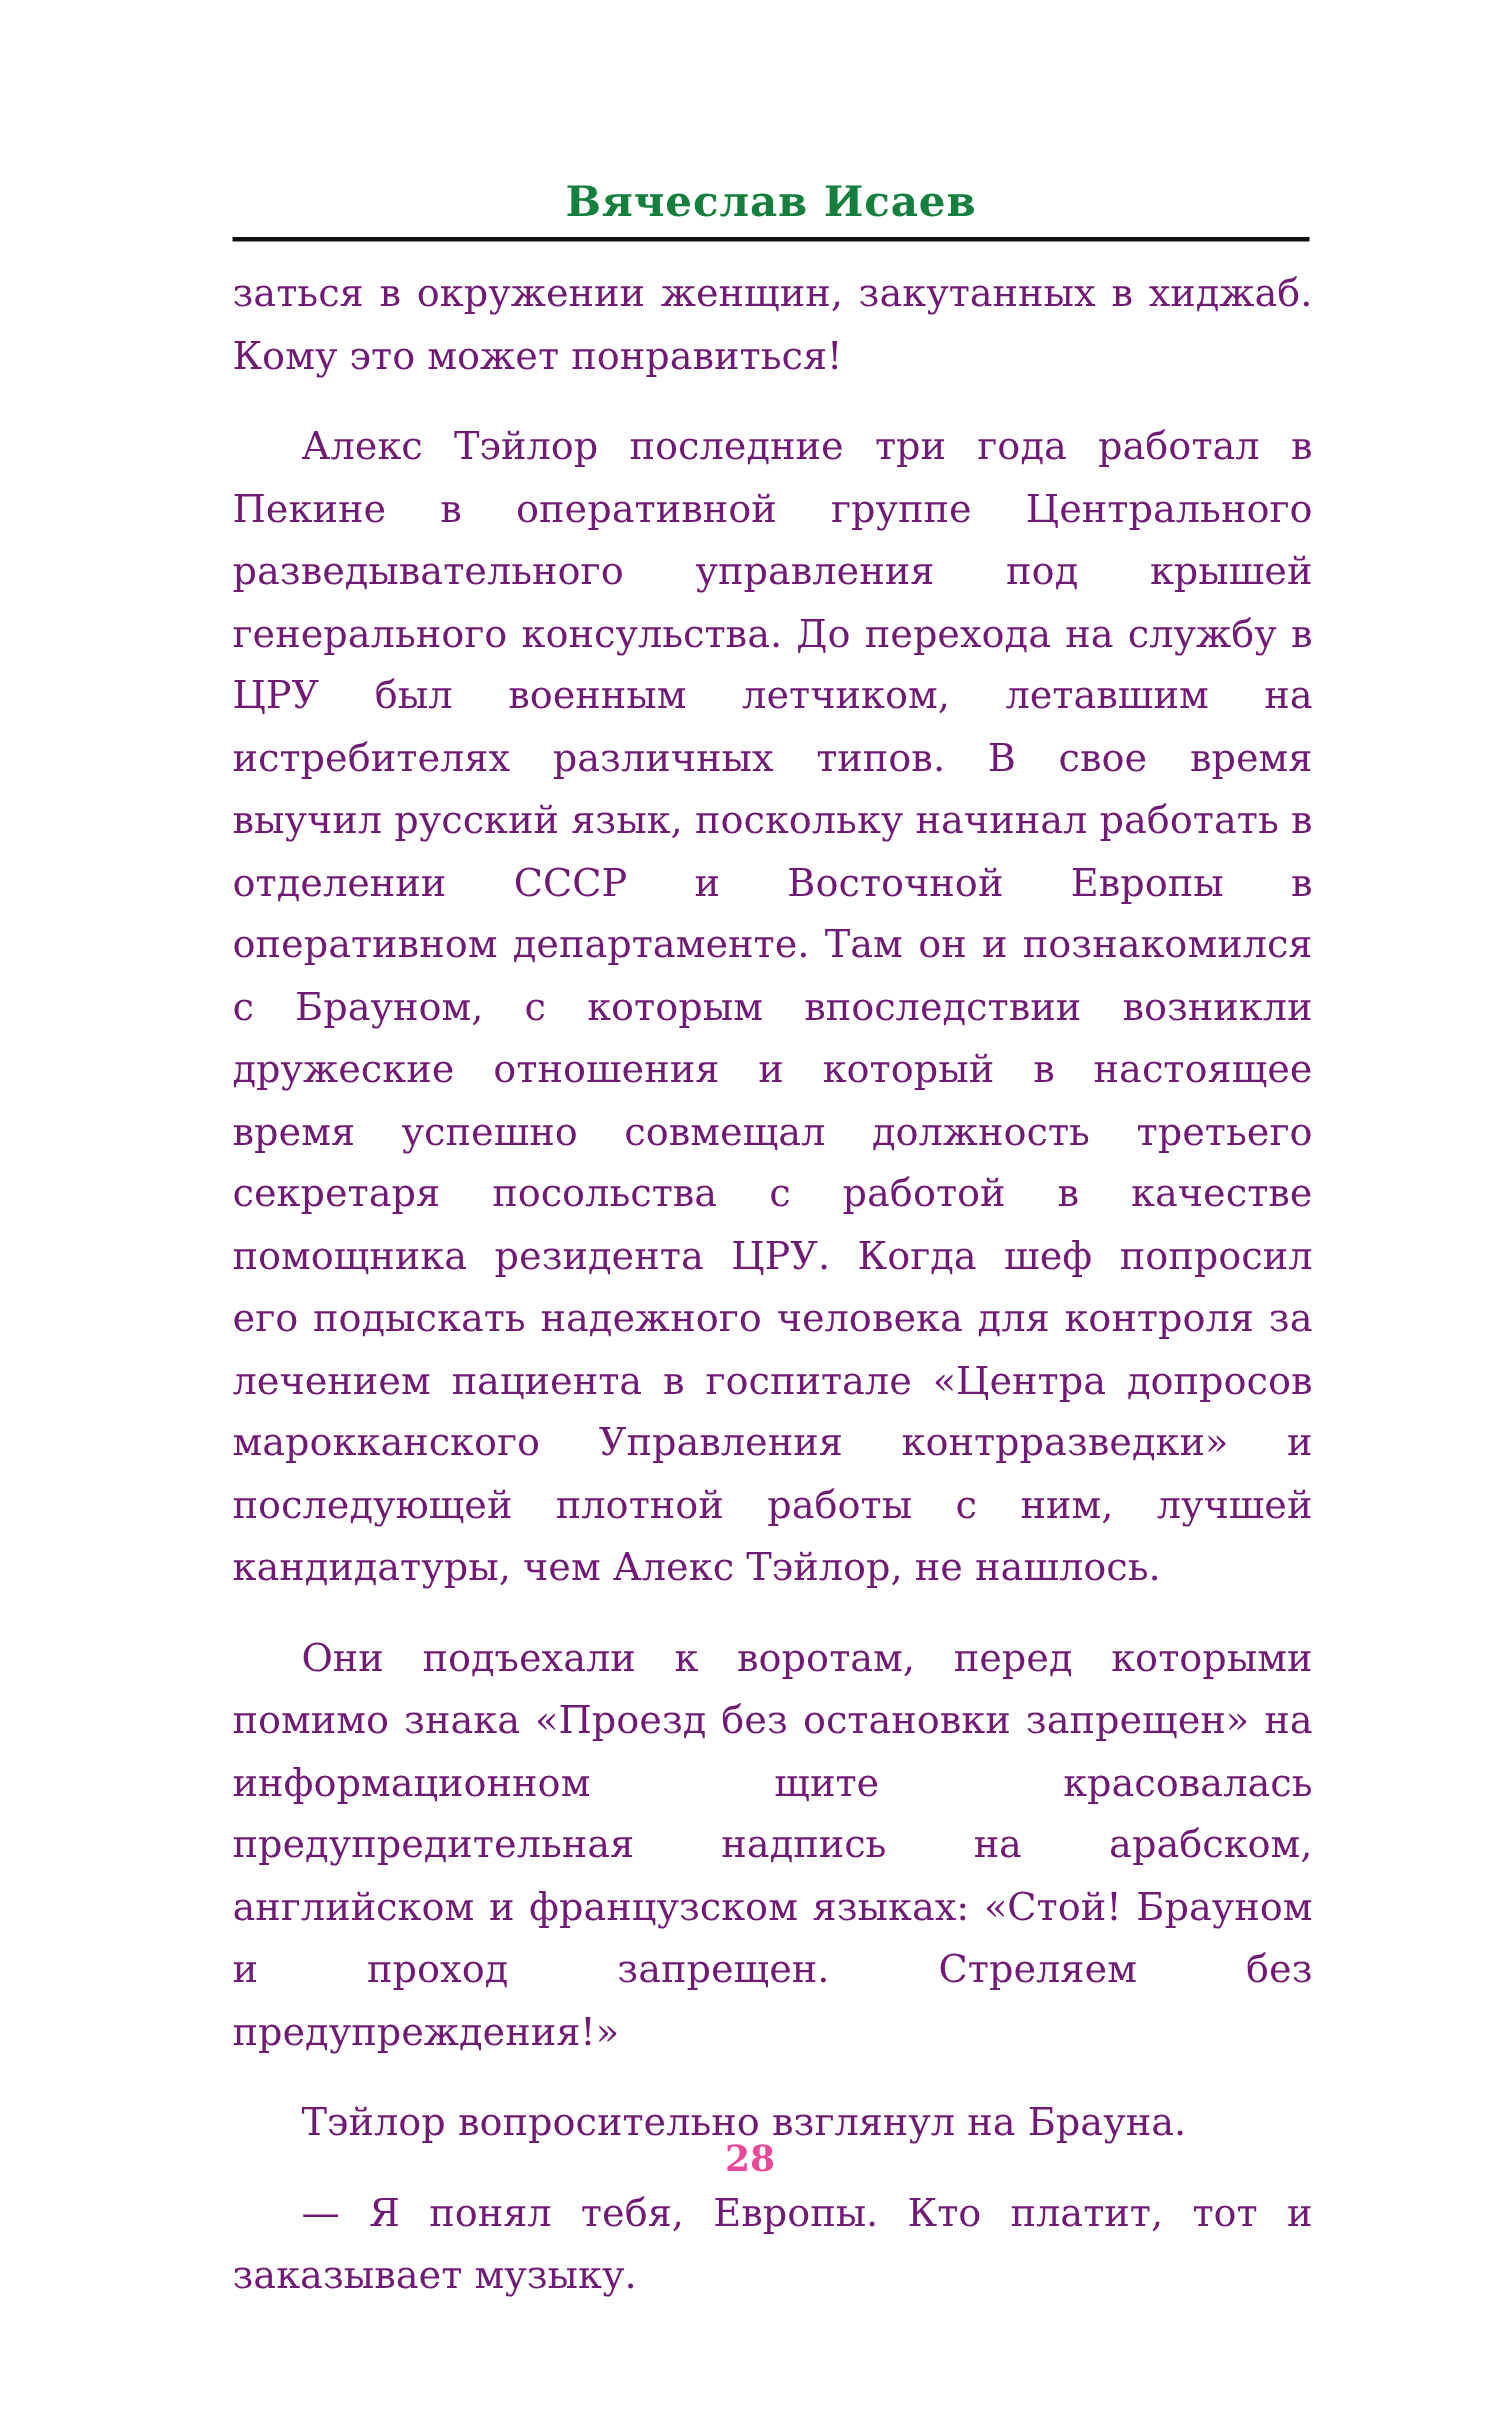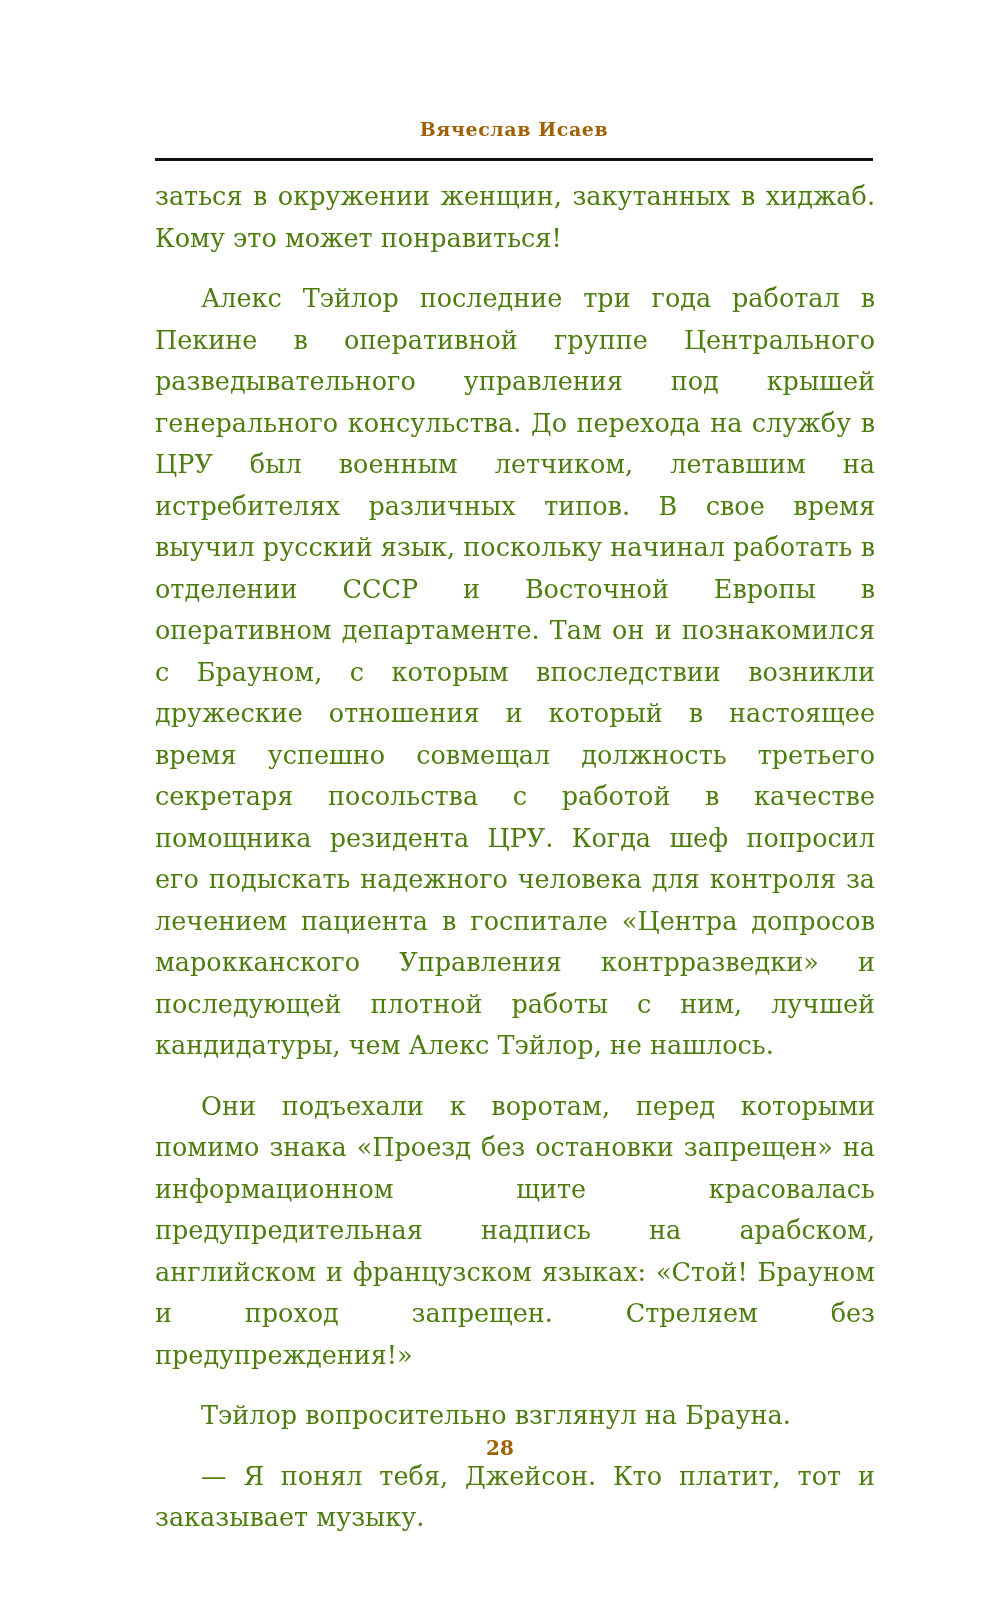--- a/index.html
+++ b/index.html
@@ -24,80 +24,79 @@
   .header {
     position: absolute;
     top: 118px;
     left: 155px;
     width: 718px;
     text-align: center;
   }
   .running-title {
     font-family: "DejaVu Serif", serif;
     font-weight: bold;
-    font-size: 19px;
+    font-size: 28px;
     letter-spacing: 0.6px;
-    color: #a16207;
+    color: #15803d;
   }
   .header-rule {
     position: absolute;
     top: 158px;
     left: 155px;
     width: 718px;
     height: 3px;
     background: #111111;
   }
   .body-text {
     position: absolute;
     top: 176px;
     left: 155px;
     width: 720px;
     font-family: "DejaVu Serif", serif;
     font-size: 25.5px;
     line-height: 41.5px;
     text-align: justify;
     text-justify: inter-word;
-    color: #4d7c0f;
+    color: #701a75;
     hyphens: manual;
   }
   .body-text p {
     margin: 0;
     text-indent: 0;
   }
   .body-text p.indent {
     text-indent: 46px;
     margin-top: 19px;
   }
   .folio {
     position: absolute;
     top: 1424px;
     left: 0;
     width: 1000px;
     text-align: center;
     font-family: "DejaVu Serif", serif;
     font-weight: bold;
-    font-size: 20px;
-    color: #a16207;
-    margin-top: 12px;
+    font-size: 24px;
+    color: #ec4899;
   }
 </style>
 </head>
 <body>
 
 <div class="page">
 
   <div class="header">
     <div class="running-title">Вячеслав Исаев</div>
   </div>
 
   <div class="header-rule"></div>
 
   <div class="body-text">
     <p class="indent-none">заться в окружении женщин, закутанных в хиджаб. Кому это может понравиться!</p>
     <p class="indent">Алекс Тэйлор последние три года работал в Пекине в оперативной группе Центрального разведывательного управления под крышей генерального консульства. До перехода на службу в ЦРУ был военным летчиком, летавшим на истребителях различных типов. В свое время выучил русский язык, поскольку начинал работать в отделении СССР и Восточной Европы в оперативном департаменте. Там он и познакомился с Брауном, с которым впоследствии возникли дружеские отношения и который в настоящее время успешно совмещал должность третьего секретаря посольства с работой в качестве помощника резидента ЦРУ. Когда шеф попросил его подыскать надежного человека для контроля за лечением пациента в госпитале «Центра допросов марокканского Управления контрразведки» и последующей плотной работы с ним, лучшей кандидатуры, чем Алекс Тэйлор, не нашлось.</p>
     <p class="indent">Они подъехали к воротам, перед которыми помимо знака «Проезд без остановки запрещен» на информационном щите красовалась предупредительная надпись на арабском, английском и французском языках: «Стой! Брауном и проход запрещен. Стреляем без предупреждения!»</p>
     <p class="indent">Тэйлор вопросительно взглянул на Брауна.</p>
-    <p class="indent">— Я понял тебя, Джейсон. Кто платит, тот и заказывает музыку.</p>
+    <p class="indent">— Я понял тебя, Европы. Кто платит, тот и заказывает музыку.</p>
   </div>
 
   <div class="folio">28</div>
 
 </div>
 
 </body></html>

